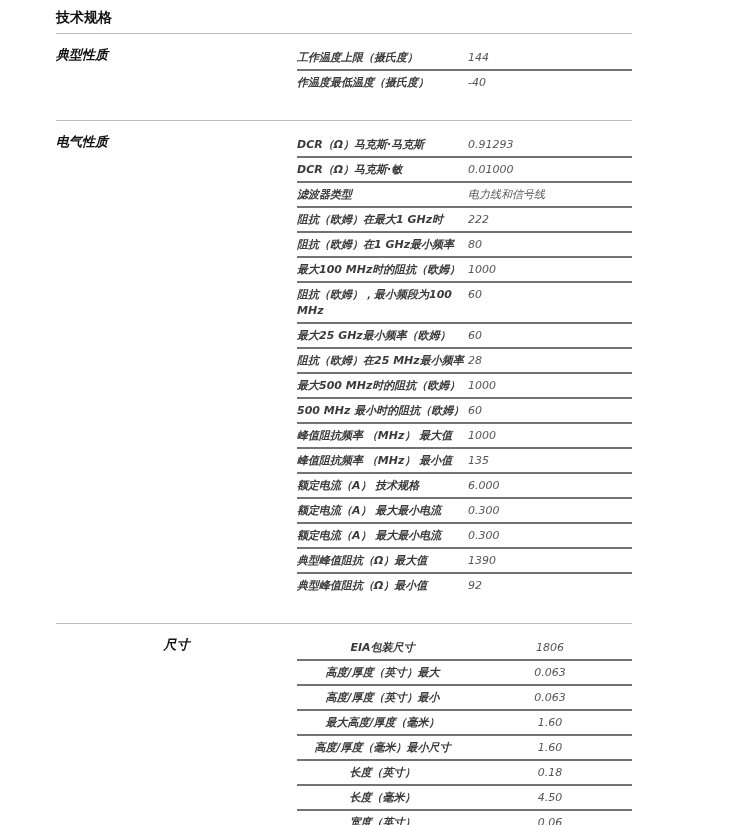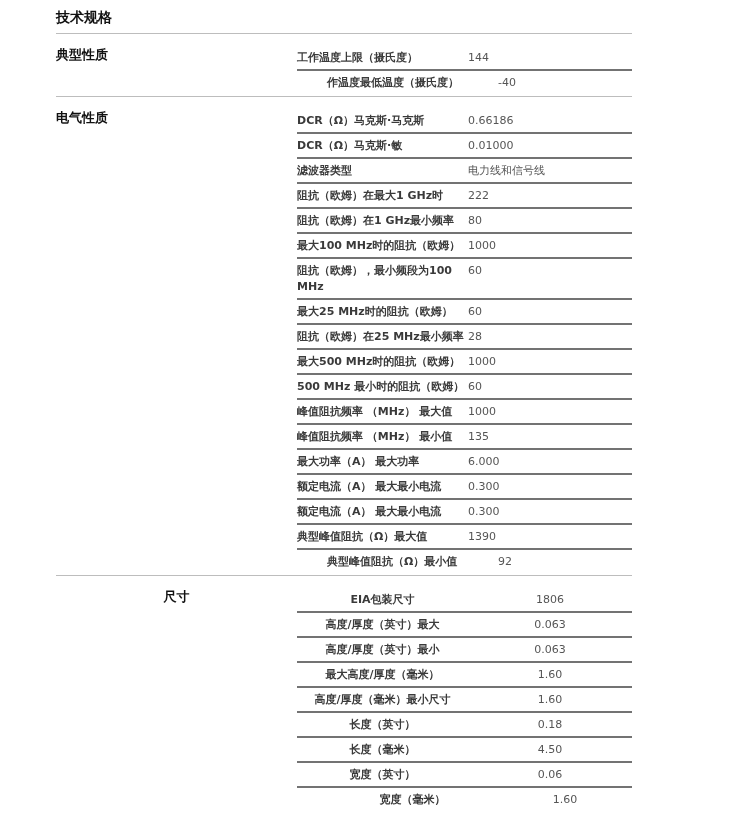--- a/index.html
+++ b/index.html
@@ -22,21 +22,22 @@
       font-weight: bold;
       height: 33px;
       line-height: 34px;
       border-bottom: 1px solid #bdbdbd;
       color: #111;
     }
     .section {
       display: flex;
       border-bottom: 1px solid #bdbdbd;
       padding-top: 12px;
-      padding-bottom: 2px;
+      padding-bottom: 26px;
+      font-style: italic;
     }
     .section:last-child { border-bottom: none; text-align: center; }
     .section-title {
       width: 241px;
       flex: 0 0 241px;
       font-size: 13px;
       font-weight: bold;
       color: #111;
       line-height: 18px;
     }
@@ -44,21 +45,21 @@
       flex: 1 1 auto;
     }
     .row {
       display: flex;
       border-bottom: 2px solid #737373;
       font-size: 11px;
       line-height: 16px;
       padding: 4px 0 3px 0;
       min-height: 16px;
     }
-    .row:last-child { border-bottom: none; margin-left: 30px; }
+    .row:last-child { border-bottom: none; }
     .row .label {
       width: 171px;
       flex: 0 0 171px;
       font-weight: bold;
       color: #3a3a3a;
     }
     .row .value {
       flex: 1 1 auto;
       color: #555555;
     }
@@ -81,21 +82,21 @@
           <span class="value">-40</span>
         </div>
     </div>
   </div>
 
   <div class="section">
     <div class="section-title">电气性质</div>
     <div class="rows">
       <div class="row">
           <span class="label">DCR（Ω）马克斯·马克斯</span>
-          <span class="value">0.66186</span>
+          <span class="value">0.91293</span>
         </div>
       <div class="row">
           <span class="label">DCR（Ω）马克斯·敏</span>
           <span class="value">0.01000</span>
         </div>
       <div class="row">
           <span class="label">滤波器类型</span>
           <span class="value">电力线和信号线</span>
         </div>
       <div class="row">
@@ -108,21 +109,21 @@
         </div>
       <div class="row">
           <span class="label">最大100 MHz时的阻抗（欧姆）</span>
           <span class="value">1000</span>
         </div>
       <div class="row">
           <span class="label">阻抗（欧姆），最小频段为100 MHz</span>
           <span class="value">60</span>
         </div>
       <div class="row">
-          <span class="label">最大25 MHz时的阻抗（欧姆）</span>
+          <span class="label">最大25 GHz最小频率（欧姆）</span>
           <span class="value">60</span>
         </div>
       <div class="row">
           <span class="label">阻抗（欧姆）在25 MHz最小频率</span>
           <span class="value">28</span>
         </div>
       <div class="row">
           <span class="label">最大500 MHz时的阻抗（欧姆）</span>
           <span class="value">1000</span>
         </div>
@@ -132,21 +133,21 @@
         </div>
       <div class="row">
           <span class="label">峰值阻抗频率 （MHz） 最大值</span>
           <span class="value">1000</span>
         </div>
       <div class="row">
           <span class="label">峰值阻抗频率 （MHz） 最小值</span>
           <span class="value">135</span>
         </div>
       <div class="row">
-          <span class="label">最大功率（A） 最大功率</span>
+          <span class="label">额定电流（A） 技术规格</span>
           <span class="value">6.000</span>
         </div>
       <div class="row">
           <span class="label">额定电流（A） 最大最小电流</span>
           <span class="value">0.300</span>
         </div>
       <div class="row">
           <span class="label">额定电流（A） 最大最小电流</span>
           <span class="value">0.300</span>
         </div>

